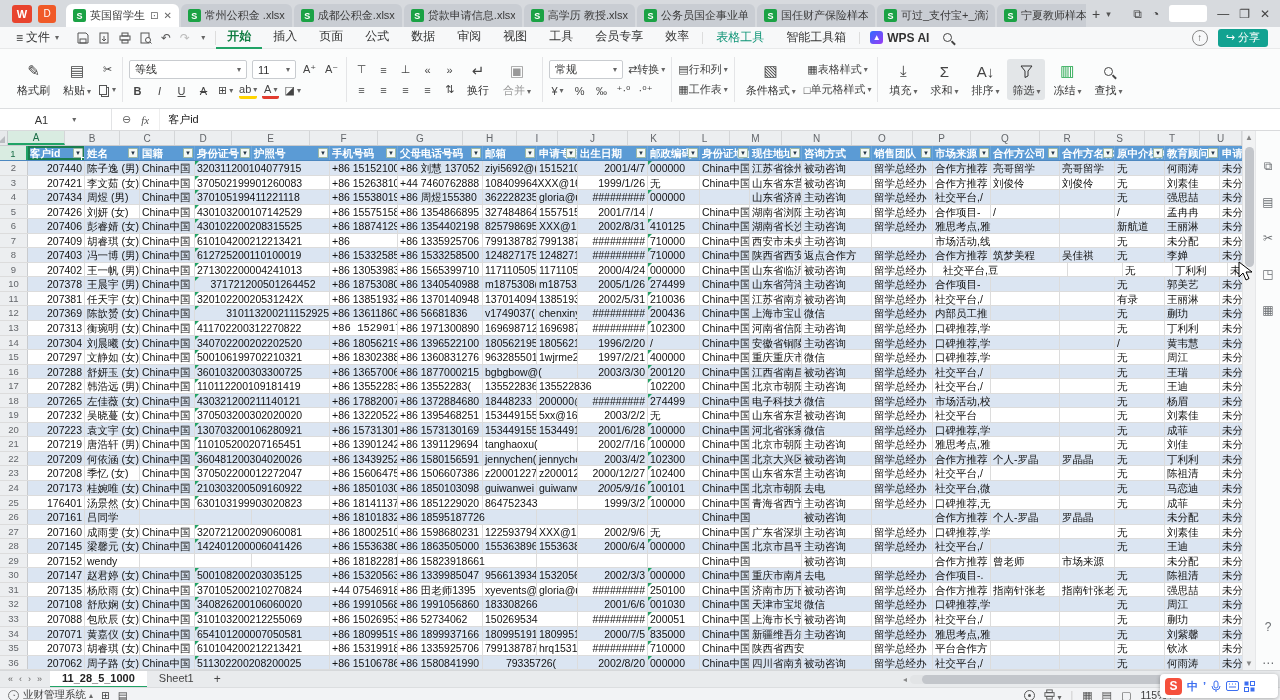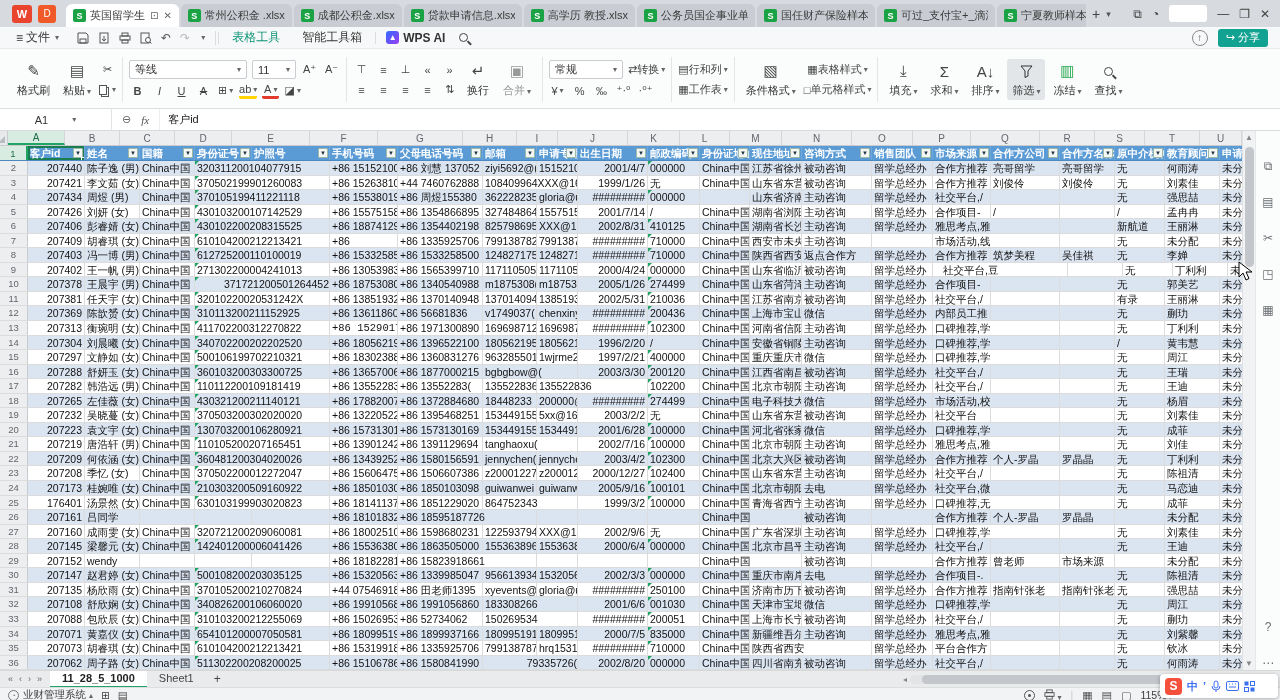--- a/index.html
+++ b/index.html
@@ -193,20 +193,32 @@
       </svg>
     <svg width="12" height="12" viewBox="0 0 12 12">
         <rect x="1" y="1" width="8" height="10" fill="none" stroke="#555"></rect>
         <circle cx="8" cy="8" r="2.5" fill="#fff" stroke="#555"></circle>
         <path d="M10 10l1.5 1.5" stroke="#555"></path>
       </svg>
     <span style="font-size:12px;color:#555">↶</span>
     <span style="font-size:12px;color:#bbb">↷</span>
     <span class="caret">▾</span>
   </div>
+  <div id="menutabs" style="display:flex">
+      <span class="mtab active">开始</span>
+      <span class="mtab">插入</span>
+      <span class="mtab">页面</span>
+      <span class="mtab">公式</span>
+      <span class="mtab">数据</span>
+      <span class="mtab">审阅</span>
+      <span class="mtab">视图</span>
+      <span class="mtab">工具</span>
+      <span class="mtab">会员专享</span>
+      <span class="mtab">效率</span>
+    </div>
   <div class="mdiv"></div>
   <div id="ctxtabs" style="display:flex">
       <span class="mtab ctx">表格工具</span>
       <span class="mtab">智能工具箱</span>
     </div>
   <div class="mdiv"></div>
   <span class="ai">
       <span class="ailogo">▲</span>
       <span>WPS AI</span>
     </span>
@@ -650,21 +662,21 @@
         <div class="cell" style="width: 55px;"><span>丁利利</span></div>
         <div class="cell" style="width: 42px;"><span>未分配</span></div>
       </div>
       <div class="grow band">
         <div class="rn">10</div>
         <div class="cell r" style="width: 57px;"><span>207378</span></div>
         <div class="cell" style="width: 55px;"><span>王晨宇 (男)</span></div>
         <div class="cell" style="width: 55px;"><span>China中国</span></div>
         <div class="cell" style="width: 57px; overflow: visible; border-right: none;">
           <span class="tri"></span>
-          <span style="display: block; width: 132px; overflow: hidden; white-space: nowrap; position: relative; z-index: 2; text-align: right;">371721200501264452</span>
+          <span style="display: block; width: 132px; overflow: hidden; white-space: nowrap; position: relative; z-index: 2; text-align: center;">371721200501264452</span>
         </div>
         <div class="cell" style="width: 78px;"><span></span></div>
         <div class="cell" style="width: 68px;"><span>+86 18753080</span></div>
         <div class="cell" style="width: 85px;"><span>+86 1340540988</span></div>
         <div class="cell" style="width: 54px;"><span>m1875308(</span></div>
         <div class="cell" style="width: 41px;"><span>m1875308(</span></div>
         <div class="cell r" style="width: 70px;"><span>2005/1/26</span></div>
         <div class="cell" style="width: 52px;"><span class="tri"></span><span>274499</span></div>
         <div class="cell" style="width: 50px;"><span>China中国</span></div>
         <div class="cell" style="width: 52px;"><span>山东省菏泽</span></div>
@@ -704,21 +716,21 @@
         <div class="cell" style="width: 55px;"><span>王丽淋</span></div>
         <div class="cell" style="width: 42px;"><span>未分配</span></div>
       </div>
       <div class="grow band">
         <div class="rn">12</div>
         <div class="cell r" style="width: 57px;"><span>207369</span></div>
         <div class="cell" style="width: 55px;"><span>陈歆赟 (女)</span></div>
         <div class="cell" style="width: 55px;"><span>China中国</span></div>
         <div class="cell" style="width: 57px; overflow: visible; border-right: none;">
           <span class="tri"></span>
-          <span style="display: block; width: 132px; overflow: hidden; white-space: nowrap; position: relative; z-index: 2; text-align: left;">310113200211152925</span>
+          <span style="display: block; width: 132px; overflow: hidden; white-space: nowrap; position: relative; z-index: 2; text-align: right;">310113200211152925</span>
         </div>
         <div class="cell" style="width: 78px;"><span></span></div>
         <div class="cell" style="width: 68px;"><span>+86 13611860</span></div>
         <div class="cell" style="width: 85px;"><span>+86 56681836</span></div>
         <div class="cell" style="width: 54px;"><span>v1749037(</span></div>
         <div class="cell" style="width: 41px;"><span>chenxinyur</span></div>
         <div class="cell r" style="width: 70px;"><span>#########</span></div>
         <div class="cell" style="width: 52px;"><span class="tri"></span><span>200436</span></div>
         <div class="cell" style="width: 50px;"><span>China中国</span></div>
         <div class="cell" style="width: 52px;"><span>上海市宝山</span></div>
@@ -1053,21 +1065,21 @@
         <div class="cell" style="width: 55px;"><span>China中国</span></div>
         <div class="cell" style="width: 57px; overflow: visible; border-right: none;">
           <span class="tri"></span>
           <span style="display: block; width: 132px; overflow: hidden; white-space: nowrap; position: relative; z-index: 2; text-align: left;">210303200509160922</span>
         </div>
         <div class="cell" style="width: 78px;"><span></span></div>
         <div class="cell" style="width: 68px;"><span>+86 18501030</span></div>
         <div class="cell" style="width: 85px;"><span>+86 1850103098</span></div>
         <div class="cell" style="width: 54px;"><span>guiwanwei</span></div>
         <div class="cell" style="width: 41px;"><span>guiwanwei(</span></div>
-        <div class="cell r" style="width: 70px;"><span>2005/9/16</span></div>
+        <div class="cell r" style="width: 70px; font-style: italic;"><span>2005/9/16</span></div>
         <div class="cell" style="width: 52px;"><span class="tri"></span><span>100101</span></div>
         <div class="cell" style="width: 50px;"><span>China中国</span></div>
         <div class="cell" style="width: 52px;"><span>北京市朝阳</span></div>
         <div class="cell" style="width: 70px;"><span>去电</span></div>
         <div class="cell" style="width: 61px;"><span>留学总经办</span></div>
         <div class="cell" style="width: 58px; overflow: visible; border-right: none;">
           <span style="display: block; width: 179px; overflow: hidden; white-space: nowrap; position: relative; z-index: 2; text-align: left;">社交平台,微</span>
         </div>
         <div class="cell" style="width: 69px;"><span></span></div>
         <div class="cell" style="width: 55px;"><span></span></div>
@@ -1396,21 +1408,21 @@
         <div class="cell" style="width: 55px;"><span>周子路 (女)</span></div>
         <div class="cell" style="width: 55px;"><span>China中国</span></div>
         <div class="cell" style="width: 57px; overflow: visible; border-right: none;">
           <span class="tri"></span>
           <span style="display: block; width: 132px; overflow: hidden; white-space: nowrap; position: relative; z-index: 2; text-align: left;">511302200208200025</span>
         </div>
         <div class="cell" style="width: 78px;"><span></span></div>
         <div class="cell" style="width: 68px;"><span>+86 15106786</span></div>
         <div class="cell" style="width: 85px;"><span>+86 1580841990</span></div>
         <div class="cell" style="width: 54px; overflow: visible; border-right: none;">
-          <span style="display: block; width: 92px; overflow: hidden; white-space: nowrap; position: relative; z-index: 2; text-align: right;">79335726(</span>
+          <span style="display: block; width: 92px; overflow: hidden; white-space: nowrap; position: relative; z-index: 2; text-align: center;">79335726(</span>
         </div>
         <div class="cell" style="width: 41px;"><span></span></div>
         <div class="cell r" style="width: 70px;"><span>2002/8/20</span></div>
         <div class="cell" style="width: 52px;"><span class="tri"></span><span>000000</span></div>
         <div class="cell" style="width: 50px;"><span>China中国</span></div>
         <div class="cell" style="width: 52px;"><span>四川省南充</span></div>
         <div class="cell" style="width: 70px;"><span>被动咨询</span></div>
         <div class="cell" style="width: 61px;"><span>留学总经办</span></div>
         <div class="cell" style="width: 58px;"><span>社交平台,/</span></div>
         <div class="cell" style="width: 69px;"><span></span></div>

